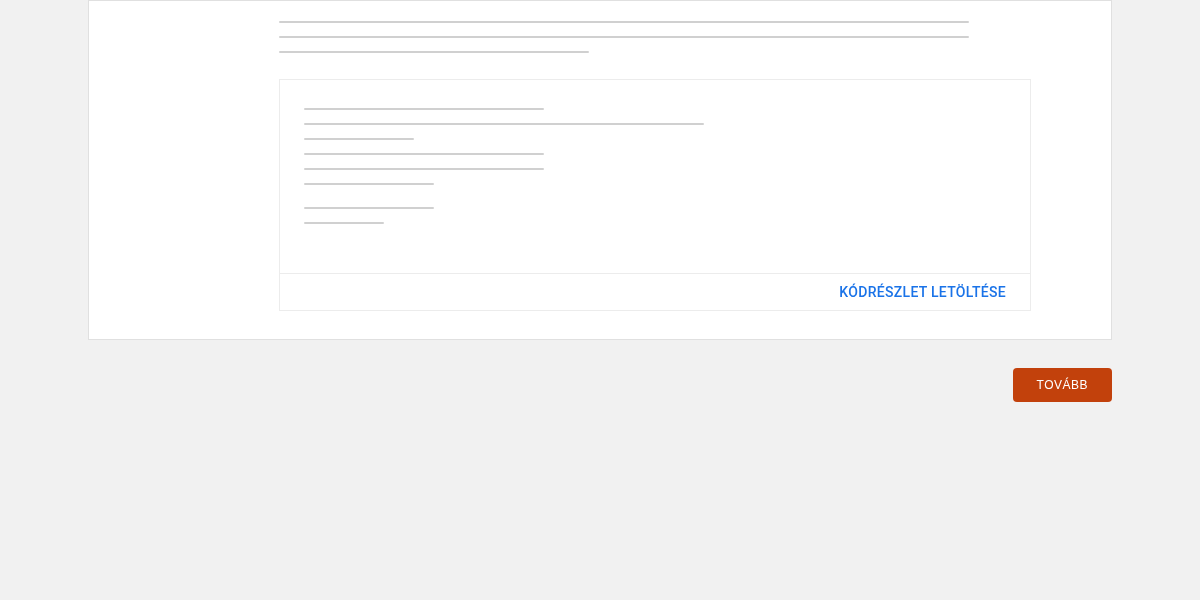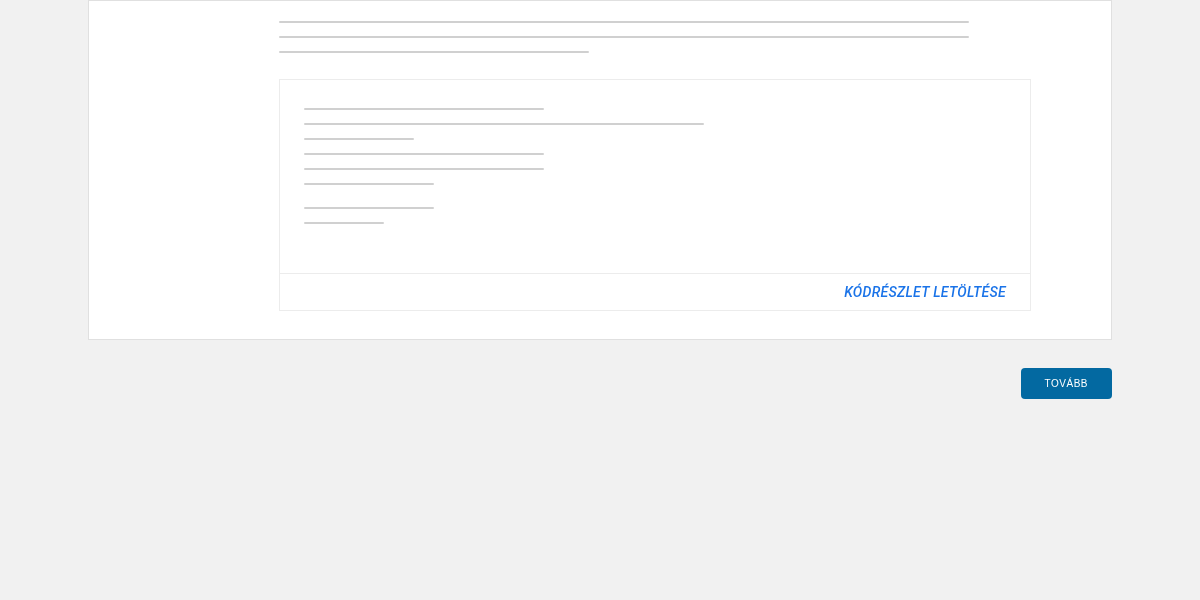--- a/index.html
+++ b/index.html
@@ -49,38 +49,37 @@
     .cw240 { width: 240px; }
     .cw400 { width: 400px; }
     .cw110 { width: 110px; }
     .cw130 { width: 130px; }
     .cw80  { width: 80px; }
     .code-footer {
       border-top: 1px solid #ececec;
       display: flex;
       justify-content: flex-end;
       padding: 10px 24px;
-      font-style: italic;
     }
     .download-link {
       color: #1a73e8;
       font-size: 14px;
       font-weight: 500;
       letter-spacing: 0.3px;
       cursor: pointer;
     }
     .next-bar {
       display: flex;
       justify-content: flex-end;
       margin: 28px 88px 0 88px;
     }
     .next-button {
-      background: #0369a1;
+      background: #c2410c;
       color: #fff;
-      font-size: 10px;
+      font-size: 12px;
       font-weight: 500;
       letter-spacing: 0.5px;
       padding: 10px 24px;
       border: none;
       border-radius: 4px;
       cursor: pointer;
     }
   </style>
 </head>
 <body>

